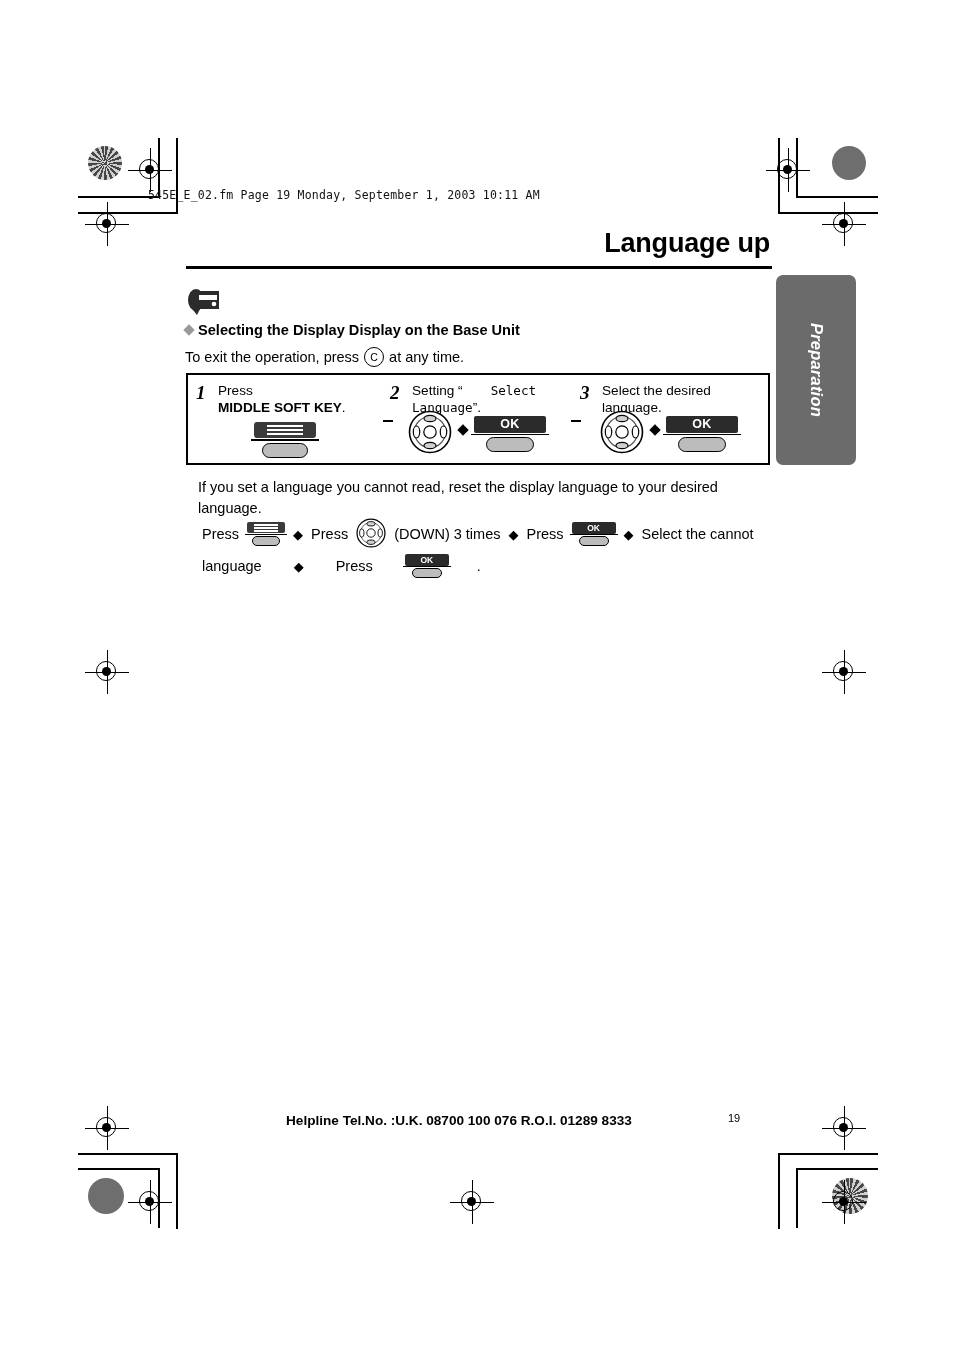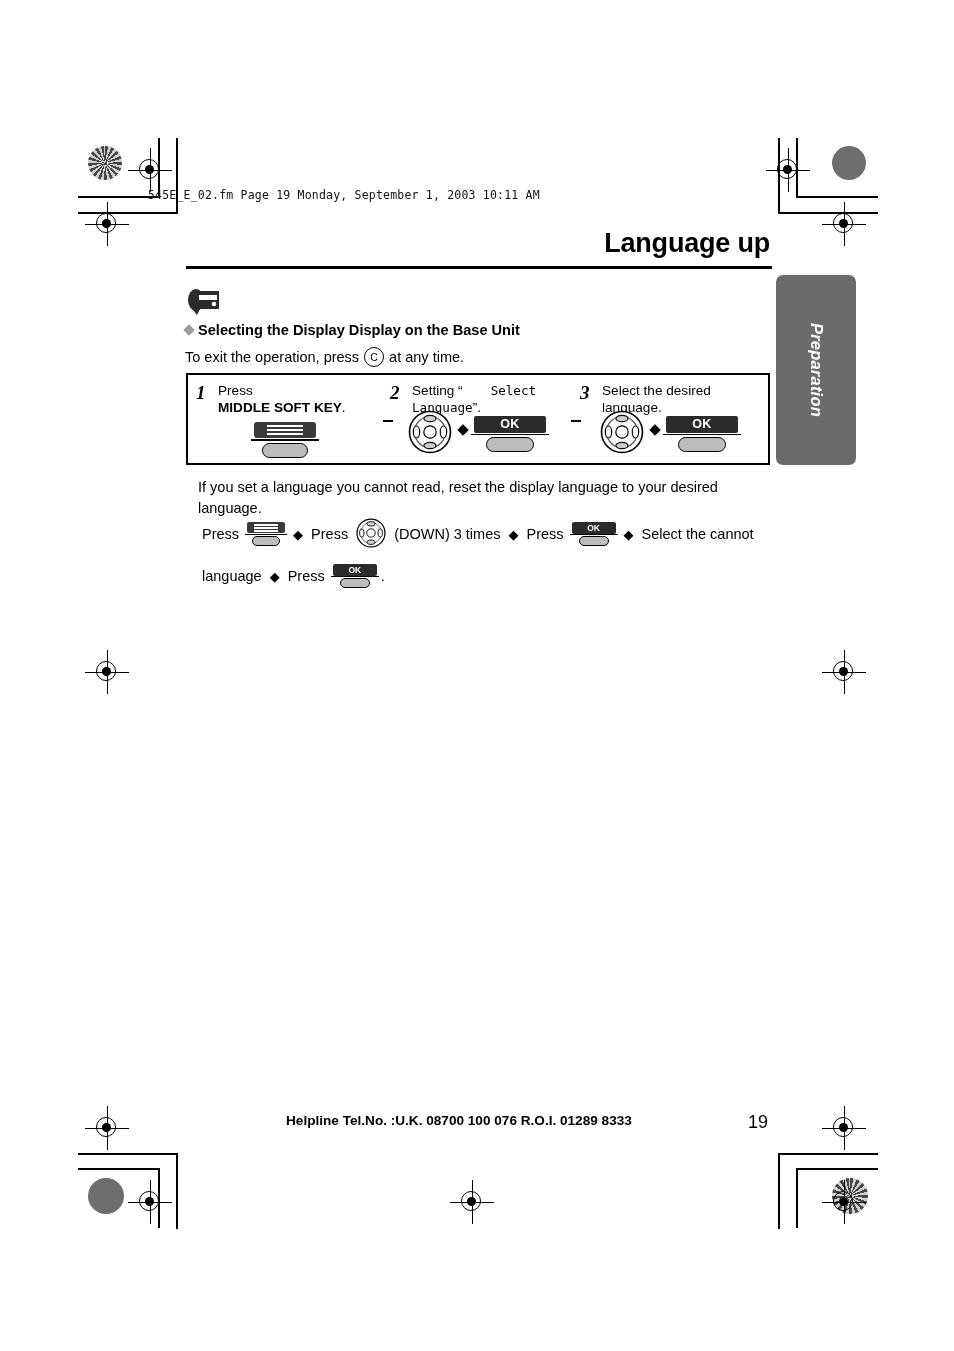--- a/index.html
+++ b/index.html
@@ -391,23 +391,23 @@
   .footer {
     position: absolute;
     left: 286px;
     top: 1113px;
     font-size: 13.6px;
     font-weight: bold;
     white-space: nowrap;
   }
   .pageno {
     position: absolute;
-    left: 748px;
+    left: 728px;
     top: 1112px;
-    font-size: 18px;
+    font-size: 11px;
   }
 </style>
 </head>
 <body>
 
 <div>
 
   <div class="cmark" style="left:78px;  top:196px; width:82px; height:2px;"></div>
   <div class="cmark" style="left:158px; top:138px; width:2px; height:60px;"></div>
   <div class="cmark" style="left:78px;  top:212px; width:100px; height:2px;"></div>
@@ -639,21 +639,21 @@
     <span class="lbl">Press</span>
     <div class="mini-ok">
       <div class="cap">OK</div>
       <div class="rule"></div>
         <div class="pill"></div>
     </div>
     <span class="inline-arrow">◆</span>
     <span class="lbl">Select the cannot</span>
   </div>
 
-  <div class="flow-row" style="margin-top:10px;">
+  <div class="flow-row" style="margin-top:0;gap:24px;">
     <span class="lbl">language</span>
     <span class="inline-arrow">◆</span>
     <span class="lbl">Press</span>
     <div class="mini-ok">
       <div class="cap">OK</div>
       <div class="rule"></div>
         <div class="pill"></div>
     </div>
     <span>.</span>
   </div>

